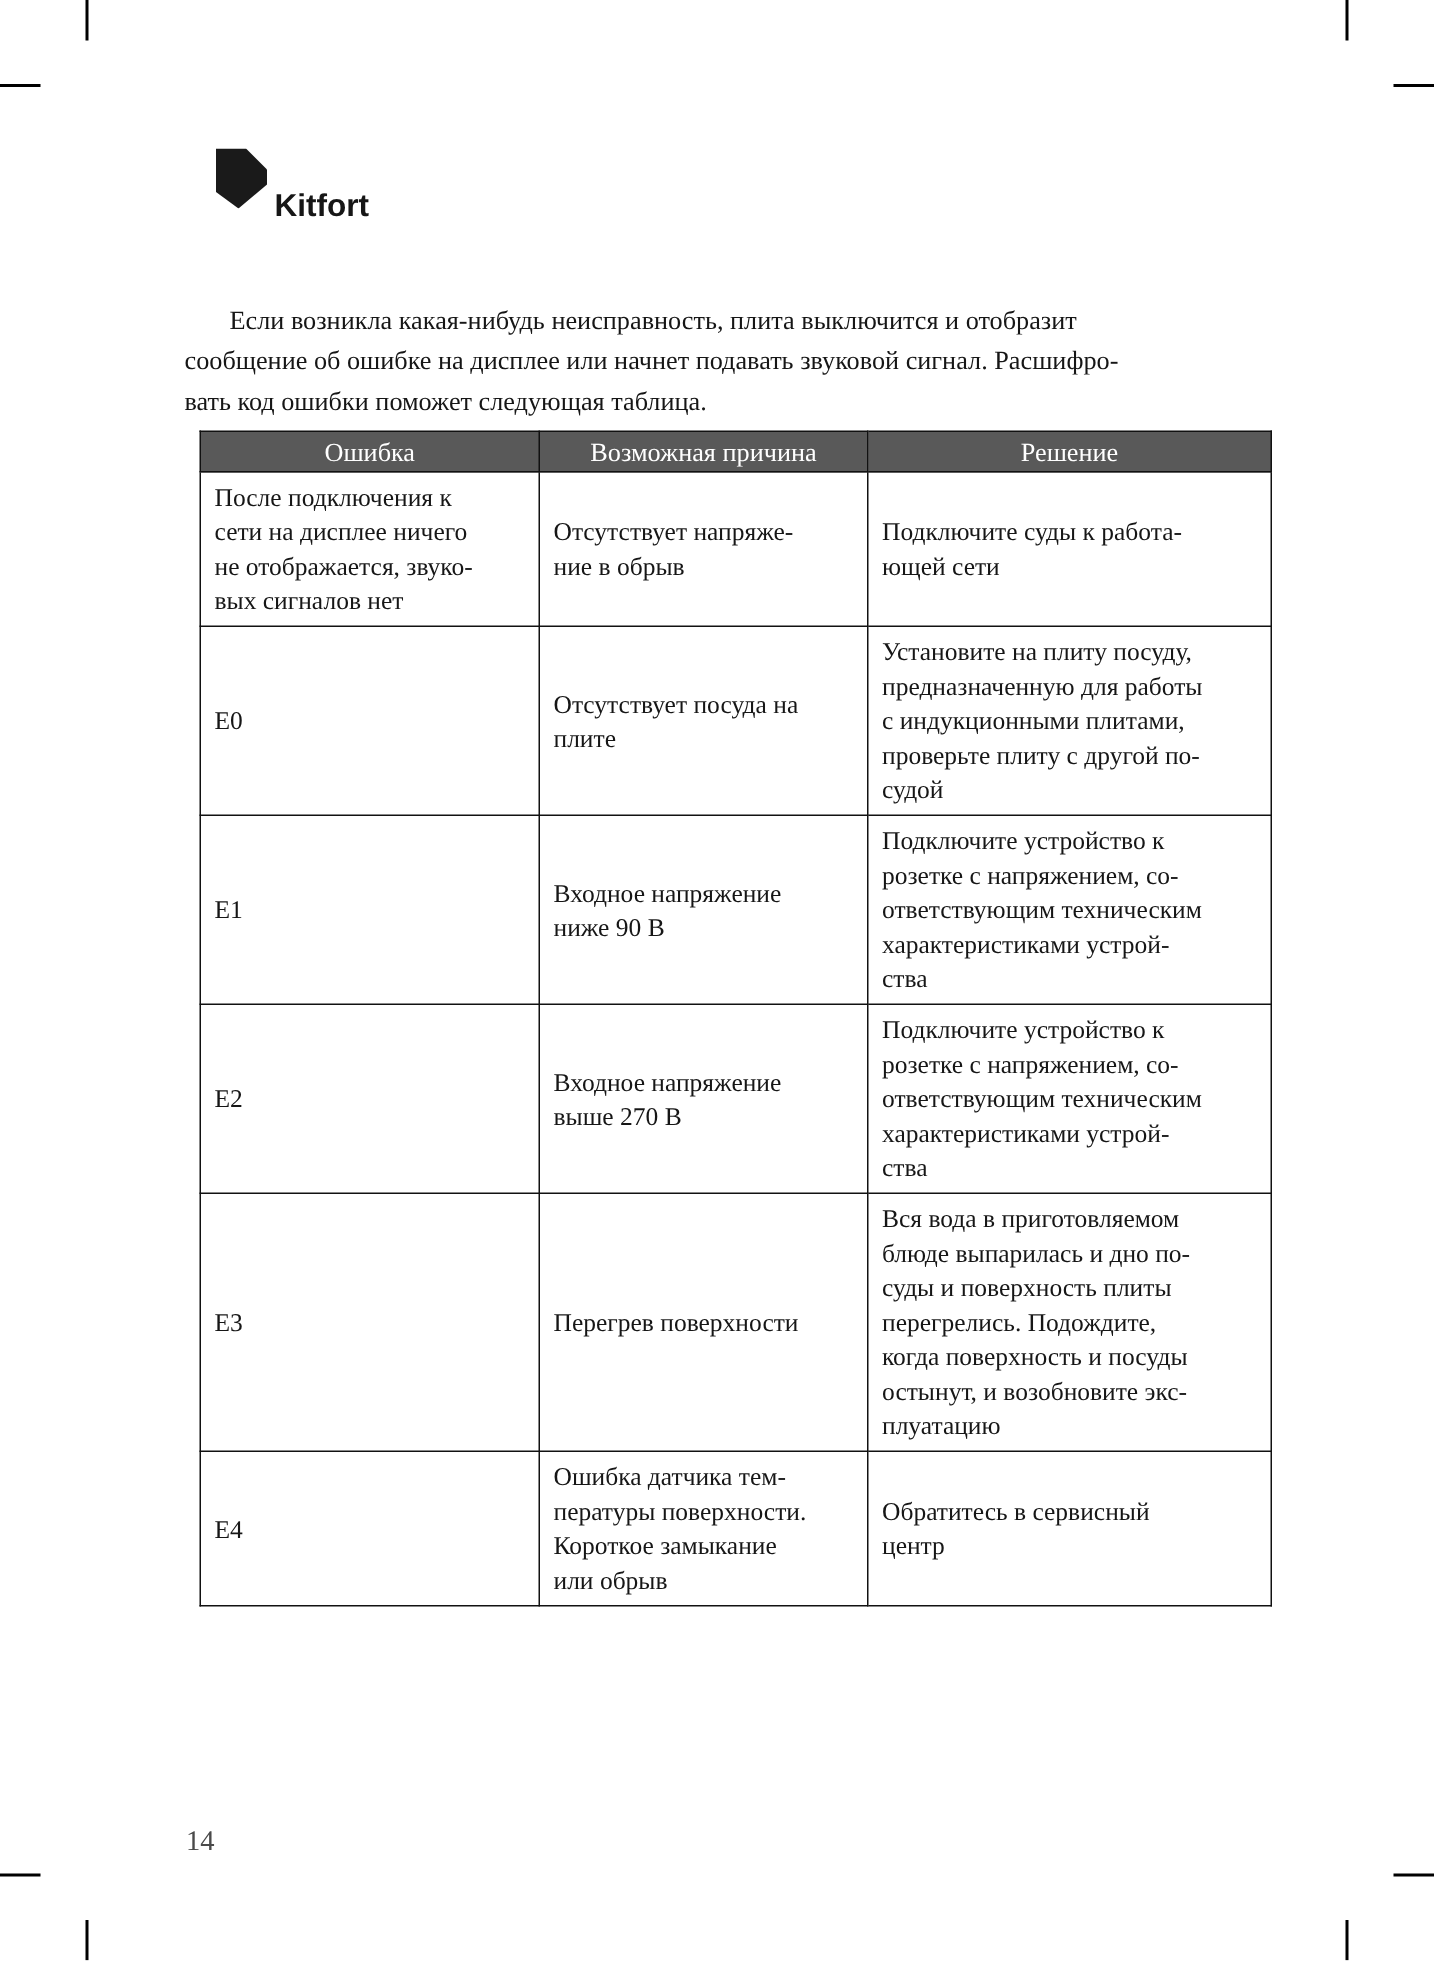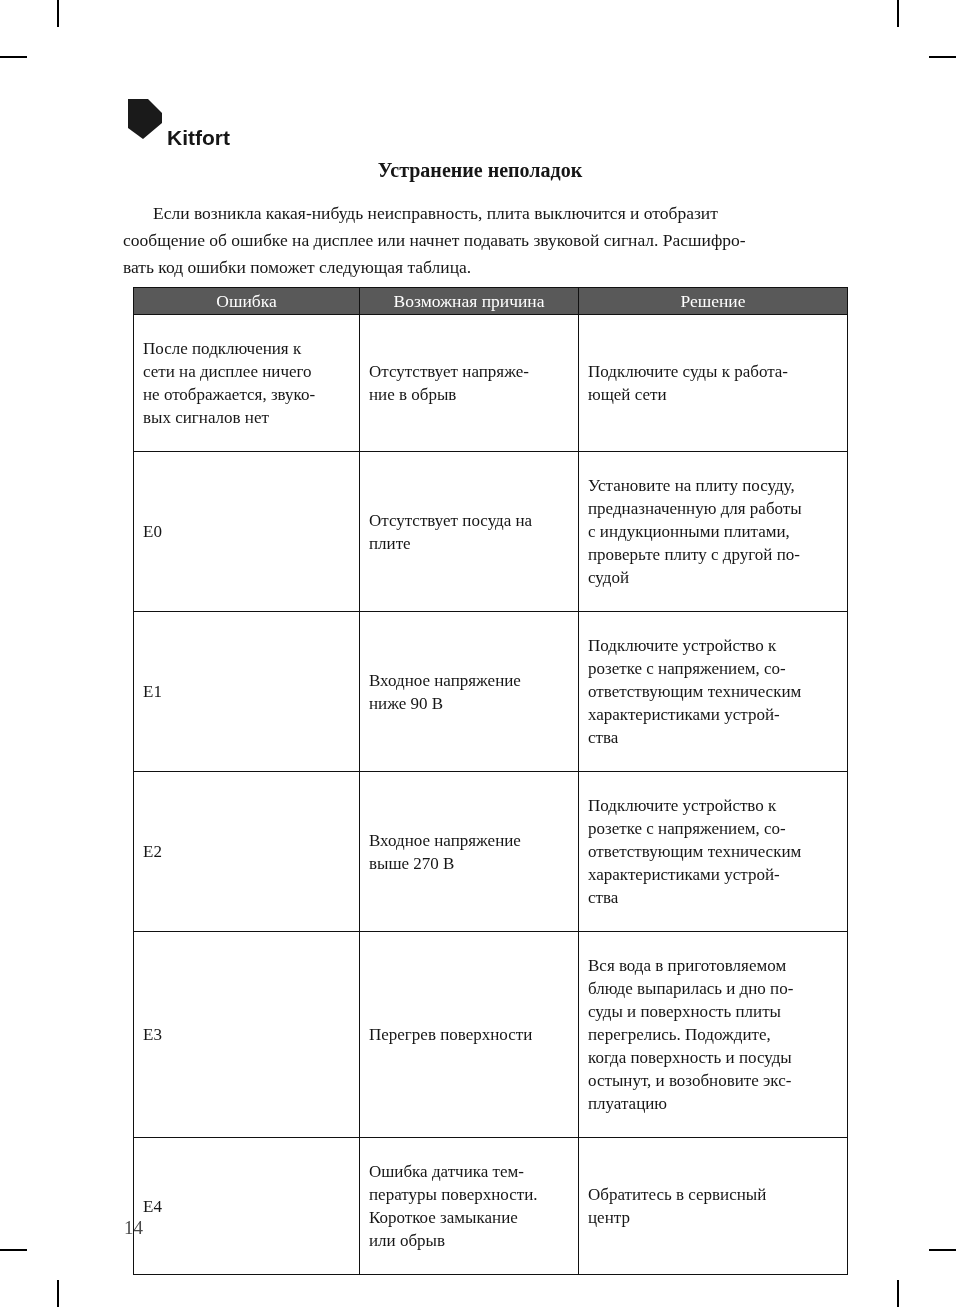--- a/index.html
+++ b/index.html
@@ -10,21 +10,21 @@
     font-family:"Liberation Serif", serif;
     color:#161616;
     overflow:hidden;
   }
   
   .cm{position:absolute;background:#000;}
   .cm.v{width:2px;height:27px;}
   .cm.h{width:27px;height:2px;}
 
   
-  .brand{position:absolute;left:128px;top:99px;display:flex;gap:5px;align-items:flex-start;}
+  .brand{position:absolute;left:144px;top:99px;display:flex;gap:5px;align-items:flex-start;}
   .brand svg{display:block;}
   .brand .wordmark{
     align-self:flex-end;margin-bottom:-9px;
     font-family:"Liberation Sans", sans-serif;
     font-weight:bold;font-size:21px;line-height:20px;color:#161616;
   }
 
   .title{
     position:absolute;left:123px;top:159px;width:714px;margin:0;
     text-align:center;font-size:20px;font-weight:bold;color:#161616;
@@ -42,21 +42,21 @@
   }
   col.c1{width:226px;} col.c2{width:219px;} col.c3{width:269px;}
   .tbl th,.tbl td{border:1.5px solid #111;}
   .tbl th{
     background:#595959;color:#ffffff;font-weight:normal;
     height:27px;font-size:17.5px;text-align:center;padding:1px 4px;
     box-sizing:border-box;
   }
   .tbl td{
     vertical-align:middle;
-    padding:22px 9px;line-height:23px;
+    padding:5px 9px;line-height:23px;
     white-space:pre-line;box-sizing:border-box;
   }
   td.left{text-align:left;}
   td.center{text-align:left;}
   tr.r1 td{height:95px;}
   tr.r2 td{height:75px;}
   tr.r3 td{height:115px;}
   tr.r4 td{height:116px;}
   tr.r5 td{height:116px;}
   tr.r6 td{height:166px;}
@@ -81,21 +81,20 @@
   <div class="cm v" style="left:897px;top:1280px;"></div>
   <div class="cm h" style="left:929px;top:1249px;"></div>
 
   <div class="brand">
     <svg width="34" height="40" viewBox="0 0 34 40">
       <path d="M0 0 H20 L34 14 V24 L15 40 L0 29 Z" fill="#1a1a1a"></path>
     </svg>
     <span class="wordmark">Kitfort</span>
   </div>
 
-  <h1 class="title">Устранение неполадок</h1>
 
   <p class="intro">Если возникла какая-нибудь неисправность, плита выключится и отобразит
 сообщение об ошибке на дисплее или начнет подавать звуковой сигнал. Расшифро-
 вать код ошибки поможет следующая таблица.</p>
 
   <table class="tbl">
     <colgroup>
         <col class="c1">
         <col class="c2">
         <col class="c3">

